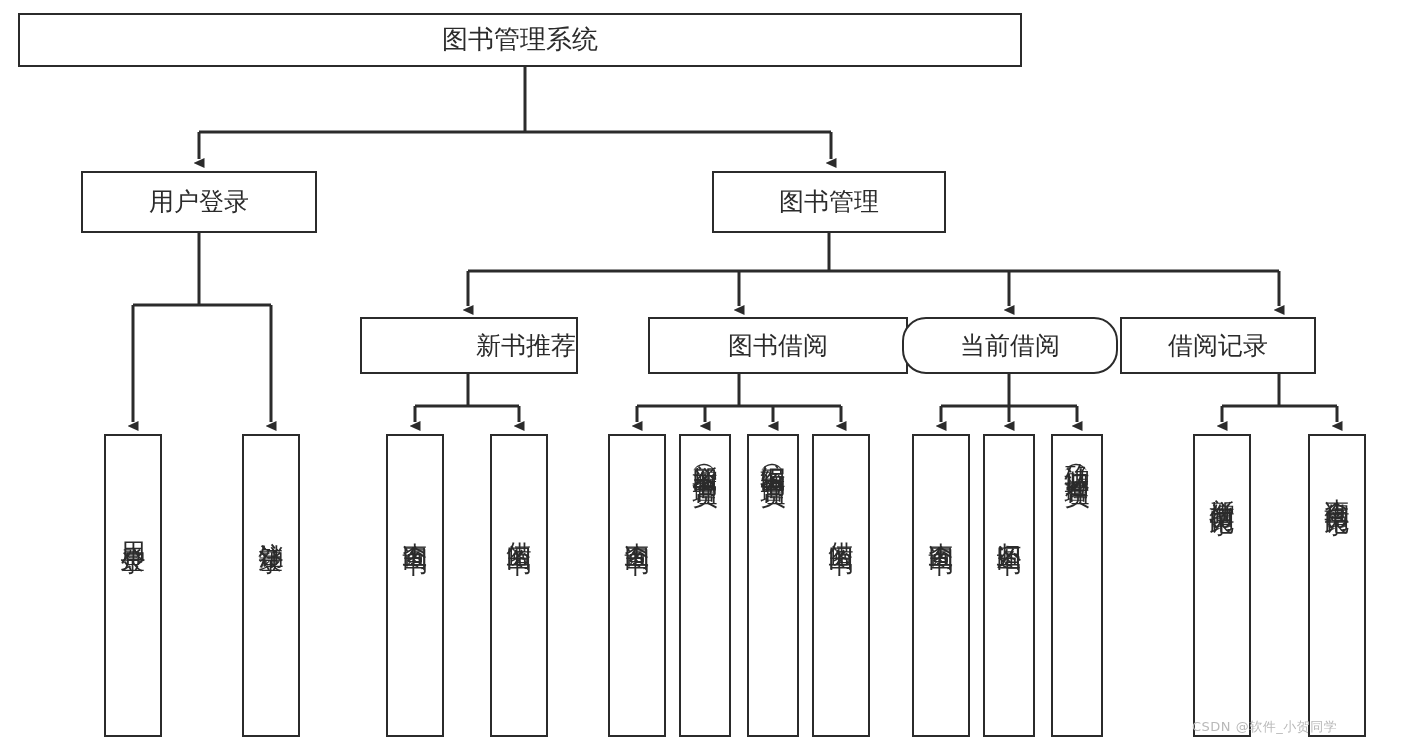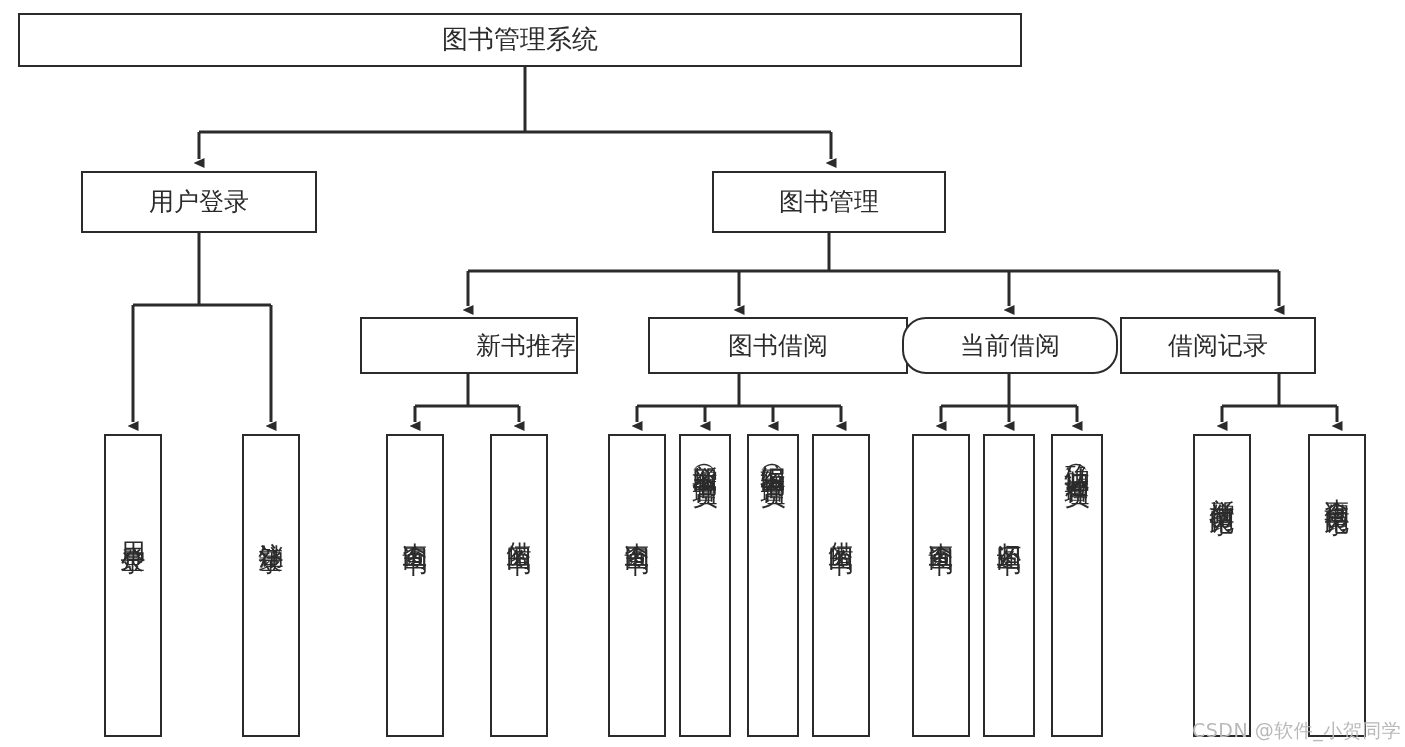--- a/index.html
+++ b/index.html
@@ -56,21 +56,21 @@
     writing-mode: vertical-rl;
     text-orientation: upright;
     font-size: 25px;
     letter-spacing: 3px;
     line-height: 1;
     display: block;
   }
   .watermark {
     position: absolute;
     color: #b9b9b9;
-    font-size: 19px;
+    font-size: 13px;
     letter-spacing: 0.5px;
     white-space: pre;
     z-index: 5;
   }
 </style>
 </head>
 <body>
 
 <div id="canvas">
 

